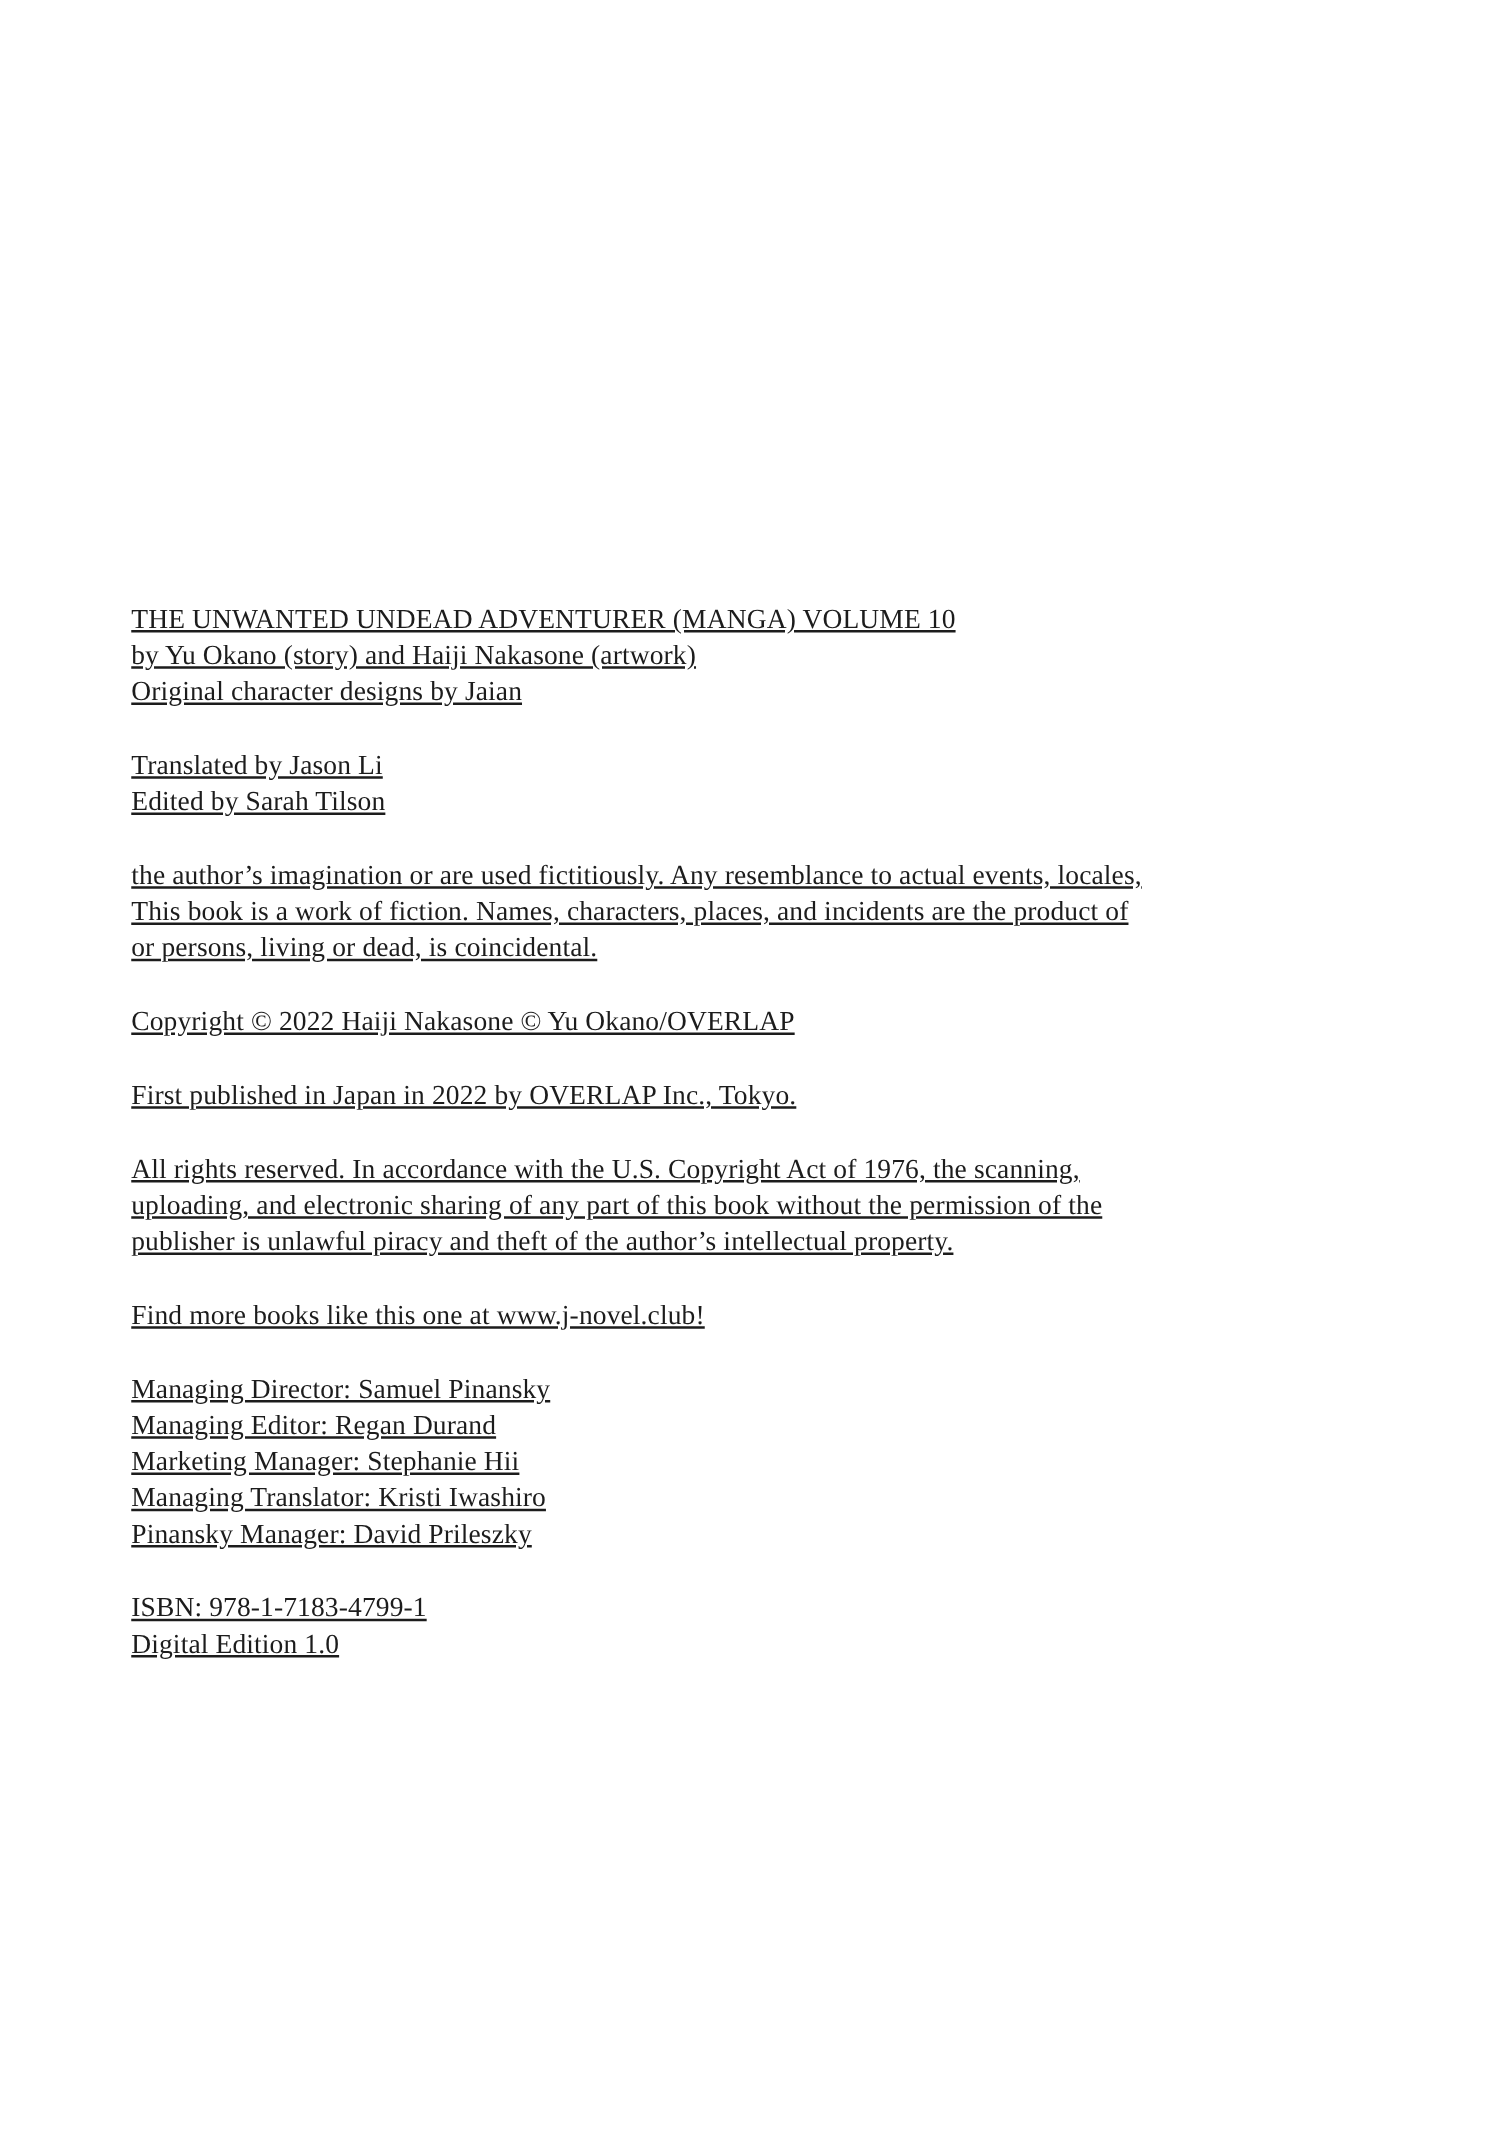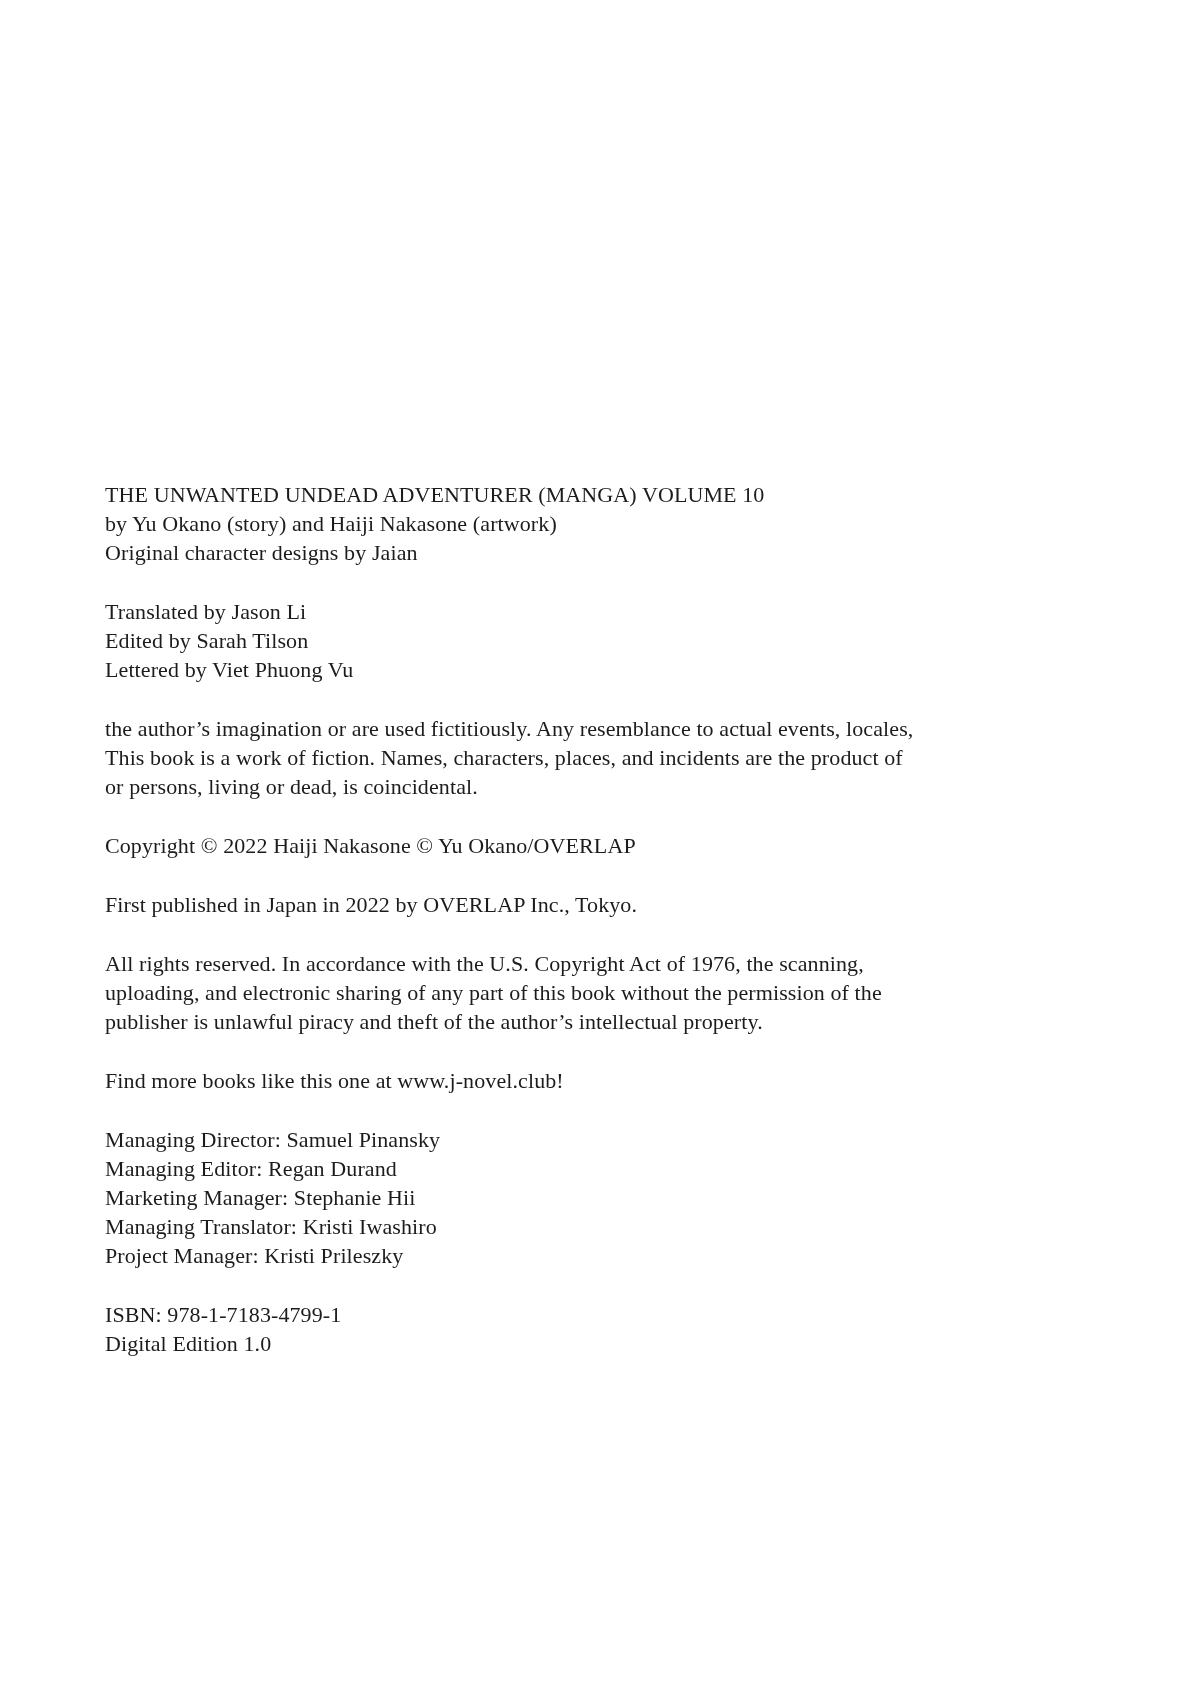--- a/index.html
+++ b/index.html
@@ -16,20 +16,21 @@
     overflow: hidden;
   }
   .page-content {
     position: absolute;
     top: 480px;
     left: 105px;
     right: 60px;
   }
   .block {
     margin: 0 0 30px 0;
+    text-decoration: underline;
   }
   .line {
     font-size: 22px;
     line-height: 29px;
     white-space: nowrap;
     letter-spacing: 0.1px;
   }
 </style>
 </head>
 <body>
@@ -38,21 +39,20 @@
 
   <div class="block">
     <div class="line">THE UNWANTED UNDEAD ADVENTURER (MANGA) VOLUME 10</div>
     <div class="line">by Yu Okano (story) and Haiji Nakasone (artwork)</div>
     <div class="line">Original character designs by Jaian</div>
   </div>
 
   <div class="block">
     <div class="line">Translated by Jason Li</div>
     <div class="line">Edited by Sarah Tilson</div>
-    <div class="line">Lettered by Viet Phuong Vu</div>
   </div>
 
   <div class="block">
     <div class="line">the author’s imagination or are used fictitiously. Any resemblance to actual events, locales,</div>
     <div class="line">This book is a work of fiction. Names, characters, places, and incidents are the product of</div>
     <div class="line">or persons, living or dead, is coincidental.</div>
   </div>
 
   <div class="block">
     <div class="line">Copyright © 2022 Haiji Nakasone © Yu Okano/OVERLAP</div>
@@ -70,21 +70,21 @@
 
   <div class="block">
     <div class="line">Find more books like this one at www.j-novel.club!</div>
   </div>
 
   <div class="block">
     <div class="line">Managing Director: Samuel Pinansky</div>
     <div class="line">Managing Editor: Regan Durand</div>
     <div class="line">Marketing Manager: Stephanie Hii</div>
     <div class="line">Managing Translator: Kristi Iwashiro</div>
-    <div class="line">Project Manager: Kristi Prileszky</div>
+    <div class="line">Pinansky Manager: David Prileszky</div>
   </div>
 
   <div class="block">
     <div class="line">ISBN: 978-1-7183-4799-1</div>
     <div class="line">Digital Edition 1.0</div>
   </div>
 
 </div>
 
 </body></html>

